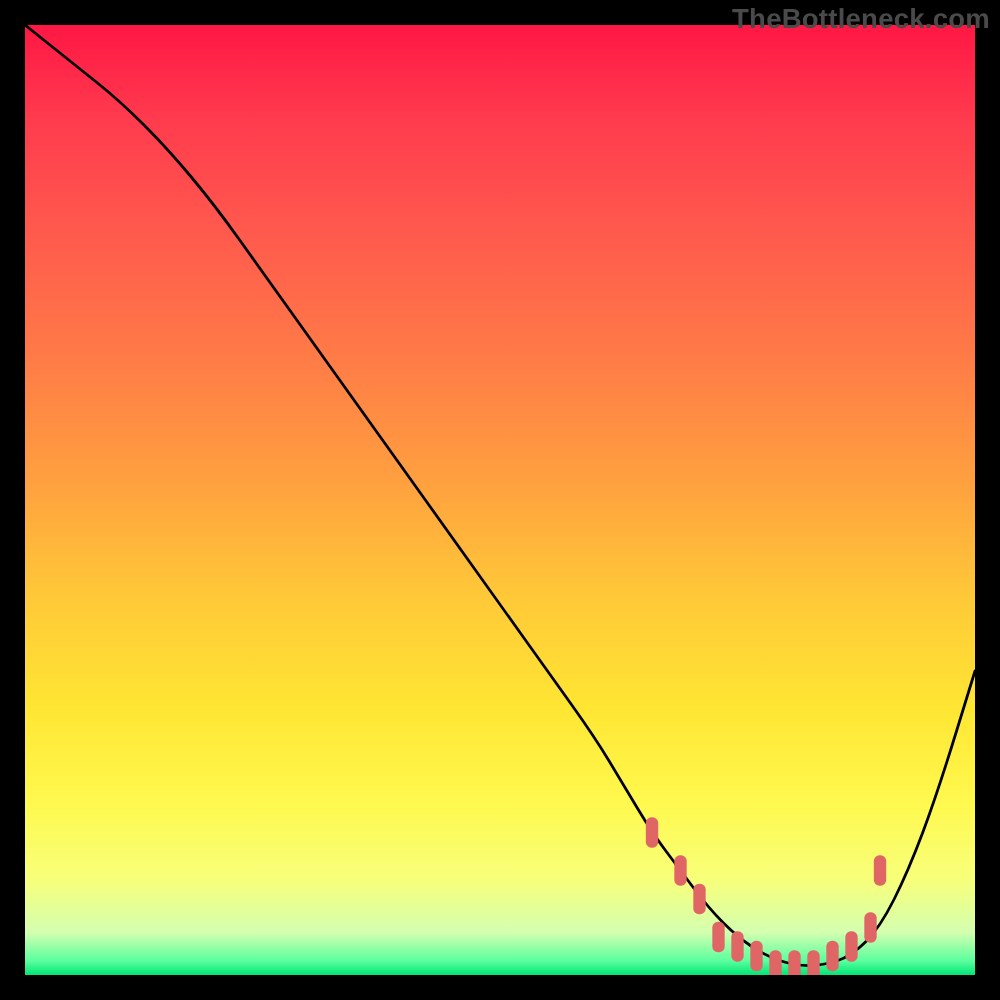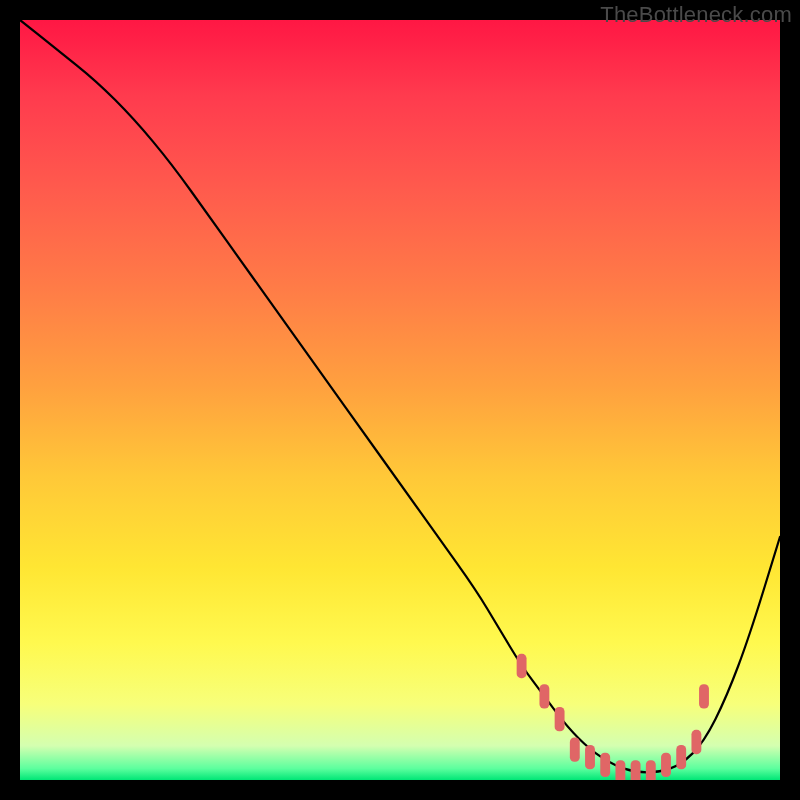--- a/index.html
+++ b/index.html
@@ -25,21 +25,21 @@
     width: 760px;
     height: 760px;
   }
   .watermark {
     position: absolute;
     right: 8px;
     top: 2px;
     color: #4a4a4a;
     font-family: Arial, Helvetica, sans-serif;
     font-size: 22px;
-    font-weight: 400;
+    font-weight: 700;
     letter-spacing: 0.2px;
   }
   svg { display: block; }
 </style>
 </head>
 <body>
 
 <div class="frame">
   <svg class="plot" viewBox="0 0 760 760" preserveAspectRatio="none">
     <defs>

